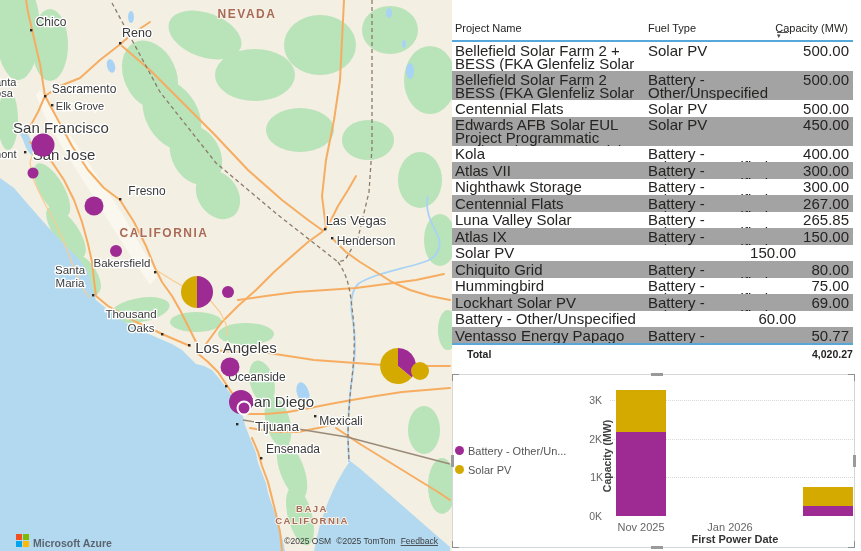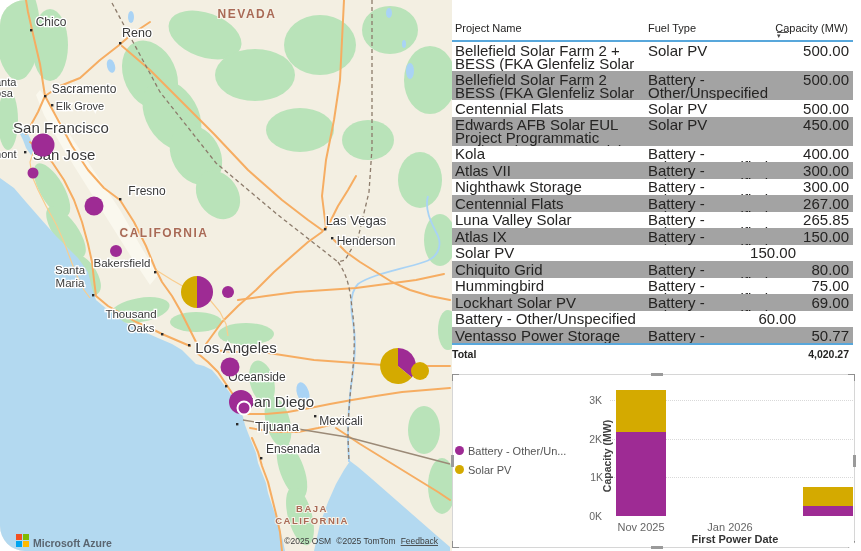--- a/index.html
+++ b/index.html
@@ -1,18 +1,18 @@
 <!DOCTYPE html>
 <html><head>
 <meta charset="utf-8">
 <style>
   html,body{margin:0;padding:0;background:#fff;}
   *{box-sizing:border-box;}
   .stage{position:relative;width:861px;height:551px;background:#fff;overflow:hidden;
-         font-family:"Liberation Sans",sans-serif;border-radius:25px;}
+         font-family:"Liberation Sans",sans-serif;}
   
   .map-wrap{position:absolute;left:0;top:0;width:452px;height:551px;overflow:hidden;}
   .map-city{fill:#3a3a3a;stroke:#ffffff;stroke-width:2.6px;paint-order:stroke;font-family:"Liberation Sans",sans-serif;}
   .map-state{fill:#a96a56;stroke:#f6f2e7;stroke-width:2px;paint-order:stroke;letter-spacing:1.5px;font-weight:600;}
   .road{fill:none;stroke:#f6ad62;stroke-width:2;stroke-linecap:round;stroke-linejoin:round;}
   .road-minor{fill:none;stroke:#f9cd8e;stroke-width:1.2;}
   .border-dash{fill:none;stroke:#8c7b6b;stroke-width:1.3;stroke-dasharray:4 3;}
   .border-solid{fill:none;stroke:#9b8a77;stroke-width:1.4;}
   .river{fill:none;stroke:#a9d3f5;stroke-width:1.8;}
   .green{fill:#b9e3b9;}
@@ -27,21 +27,21 @@
   .sort-caret{position:absolute;left:325px;top:13px;font-size:7px;color:#444;line-height:6px;}
   .sort-underline{position:absolute;left:325px;top:12px;width:11px;height:1px;background:#555;}
   .blue-line{position:absolute;left:452px;width:401px;height:2px;background:#58a7db;}
   .tbl-body{position:absolute;left:452px;top:42px;width:401px;}
   .trow{display:grid;grid-template-columns:193px 152px 1fr;height:16.5px;overflow:hidden;
         font-size:15px;line-height:13px;color:#252423;padding:1.5px 0 0 3px;}
   .trow.two{height:29px;}
   .trow.stripe{background:#a3a3a3;}
   .c-cap{text-align:right;padding-right:4px;}
   .trow-total{display:grid;grid-template-columns:193px 152px 1fr;font-size:10.5px;line-height:13px;
-        color:#252423;font-weight:bold;padding:4px 0 0 0;}
+        color:#252423;font-weight:bold;padding:4px 0 0 15px;}
   
   .sel-frame{position:absolute;left:452px;top:374px;width:403px;height:174px;border:1px solid #d6d6d6;}
   .grip{position:absolute;background:#9a9a9a;}
   .corner{position:absolute;width:7px;height:7px;border:0 solid #8f8f8f;}
   .gridline{position:absolute;height:0;border-top:1px dotted #d9d9d9;}
   .ytick{position:absolute;width:24px;text-align:right;font-size:10.5px;color:#666;}
   .xtick{position:absolute;width:70px;text-align:center;font-size:11px;color:#666;}
   .bar-seg{position:absolute;width:50px;}
   .yaxis-title{position:absolute;left:562px;top:450px;transform:rotate(-90deg);transform-origin:center;
         font-size:10.5px;color:#404040;font-weight:600;white-space:nowrap;width:90px;text-align:center;}
@@ -292,21 +292,21 @@
       <div class="trow stripe">
         <div class="c-name">Lockhart Solar PV</div>
         <div class="c-fuel">Battery - Other/Unspecified</div>
         <div class="c-cap">69.00</div>
       </div>
       <div class="trow">
         <div class="c-fuel">Battery - Other/Unspecified</div>
         <div class="c-cap">60.00</div>
       </div>
       <div class="trow stripe">
-        <div class="c-name">Ventasso Power Storage</div>
+        <div class="c-name">Ventasso Energy Papago</div>
         <div class="c-fuel">Battery - Other/Unspecified</div>
         <div class="c-cap">50.77</div>
       </div>
     </div>
   <div class="blue-line" style="top:343px"></div>
   <div class="trow-total" style="position:absolute;left:452px;top:344px;width:401px;">
     <div>Total</div>
     <div></div>
     <div class="c-cap">4,020.27</div>
   </div>

